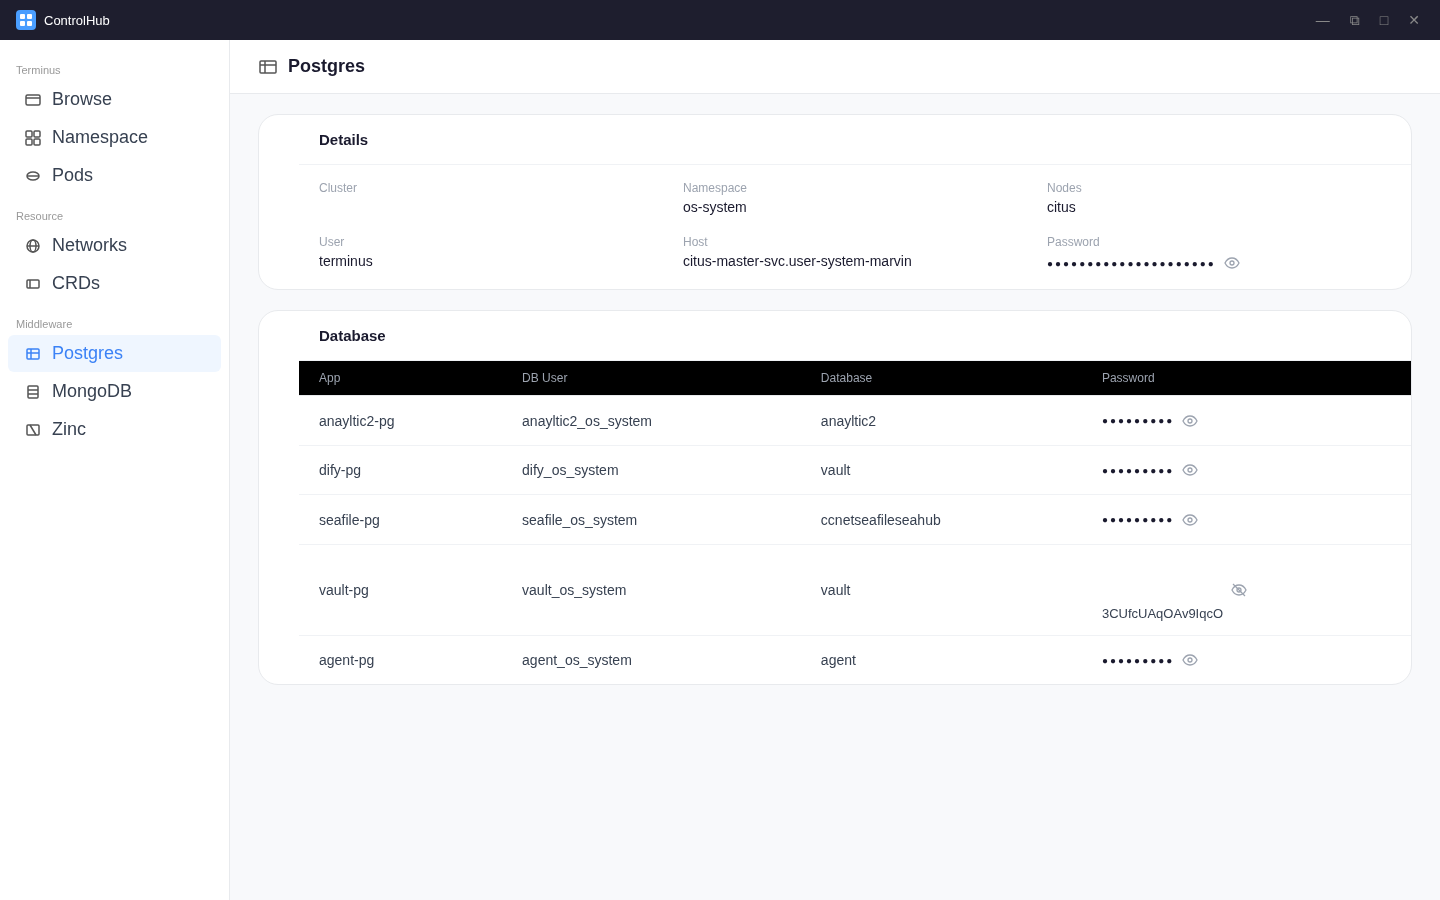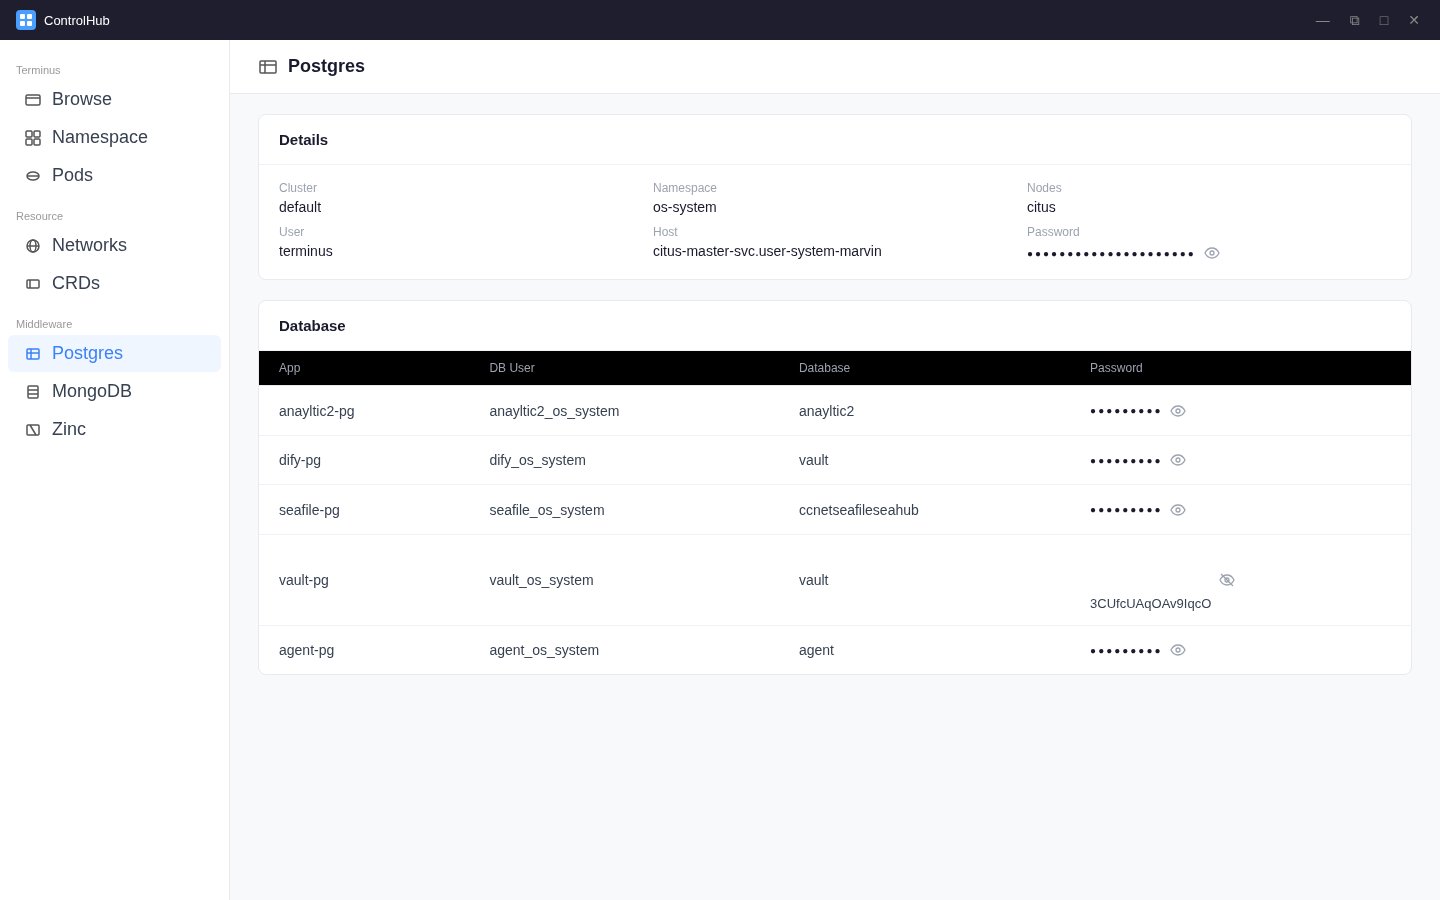--- a/index.html
+++ b/index.html
@@ -47,27 +47,27 @@
       border-bottom: 1px solid #e8eaed;
     }
     .page-header .header-icon { color: #555; }
     .page-header h1 { font-size: 18px; font-weight: 600; color: #1a1a2e; }
 
     
     .content { padding: 20px 28px; }
 
     
     .card {
-      background: white; border-radius: 8px; border: 1px solid #e8eaed;
-      margin-bottom: 20px; overflow: hidden;
+      background: white; border-radius: 20px; border: 1px solid #e8eaed;
+      margin-bottom: 20px; overflow: hidden; padding-left: 40px;
     }
     .card-title { font-size: 15px; font-weight: 600; color: #1a1a2e; padding: 16px 20px; border-bottom: 1px solid #f0f2f5; }
 
     
-    .details-grid { padding: 16px 20px; display: grid; grid-template-columns: 1fr 1fr 1fr; gap: 10px; }
+    .details-grid { padding: 16px 20px; display: grid; grid-template-columns: 1fr 1fr 1fr; gap: 20px; }
     .detail-item { display: flex; flex-direction: column; gap: 4px; }
     .detail-label { font-size: 12px; color: #9ca3af; }
     .detail-value { font-size: 14px; color: #1a1a2e; font-weight: 400; }
 
     
     .password-field { display: flex; align-items: center; gap: 6px; }
     .password-dots { font-size: 10px; color: #1a1a2e; letter-spacing: 2px; }
     .eye-btn { background: none; border: none; cursor: pointer; color: #9ca3af; padding: 2px; }
 
     
@@ -215,21 +215,20 @@
       <h1>Postgres</h1>
     </div>
 
     <div class="content">
 
       <div class="card">
         <div class="card-title">Details</div>
         <div class="details-grid">
           <div class="detail-item">
             <span class="detail-label">Cluster</span>
-            <span class="detail-value">default</span>
           </div>
           <div class="detail-item">
             <span class="detail-label">Namespace</span>
             <span class="detail-value">os-system</span>
           </div>
           <div class="detail-item">
             <span class="detail-label">Nodes</span>
             <span class="detail-value">citus</span>
           </div>
           <div class="detail-item">

